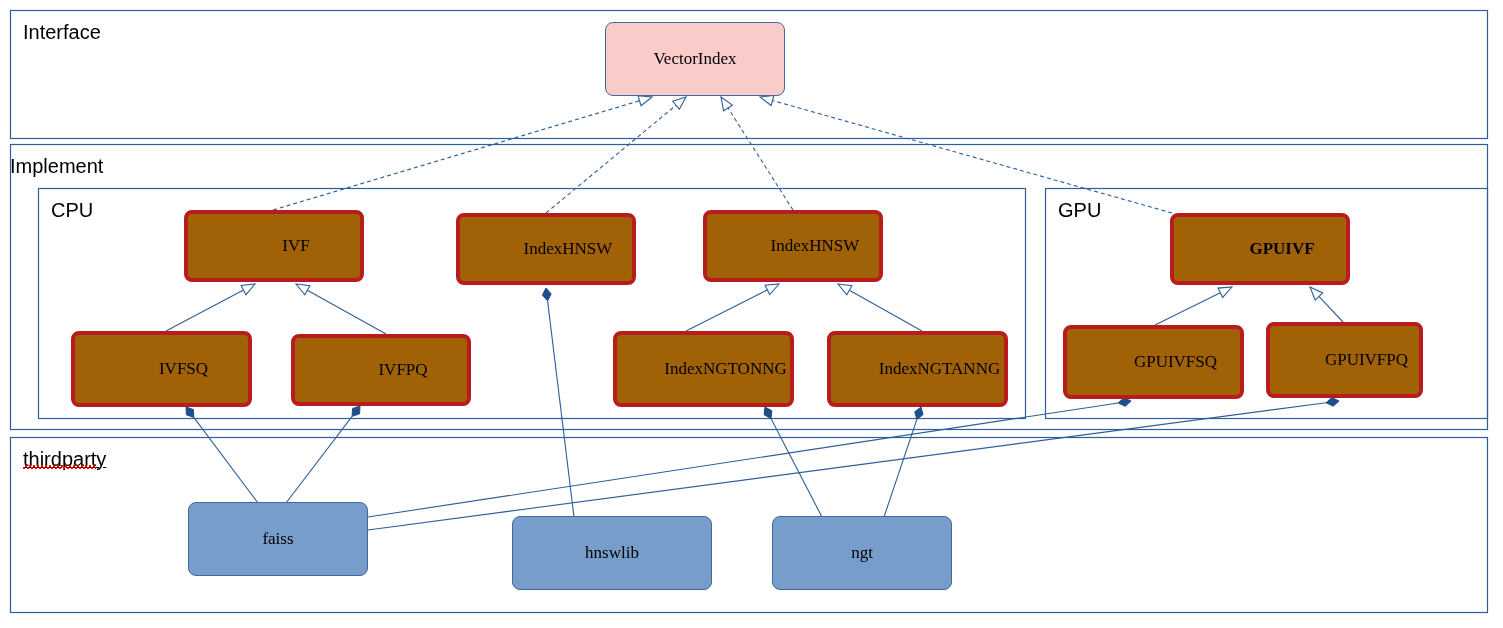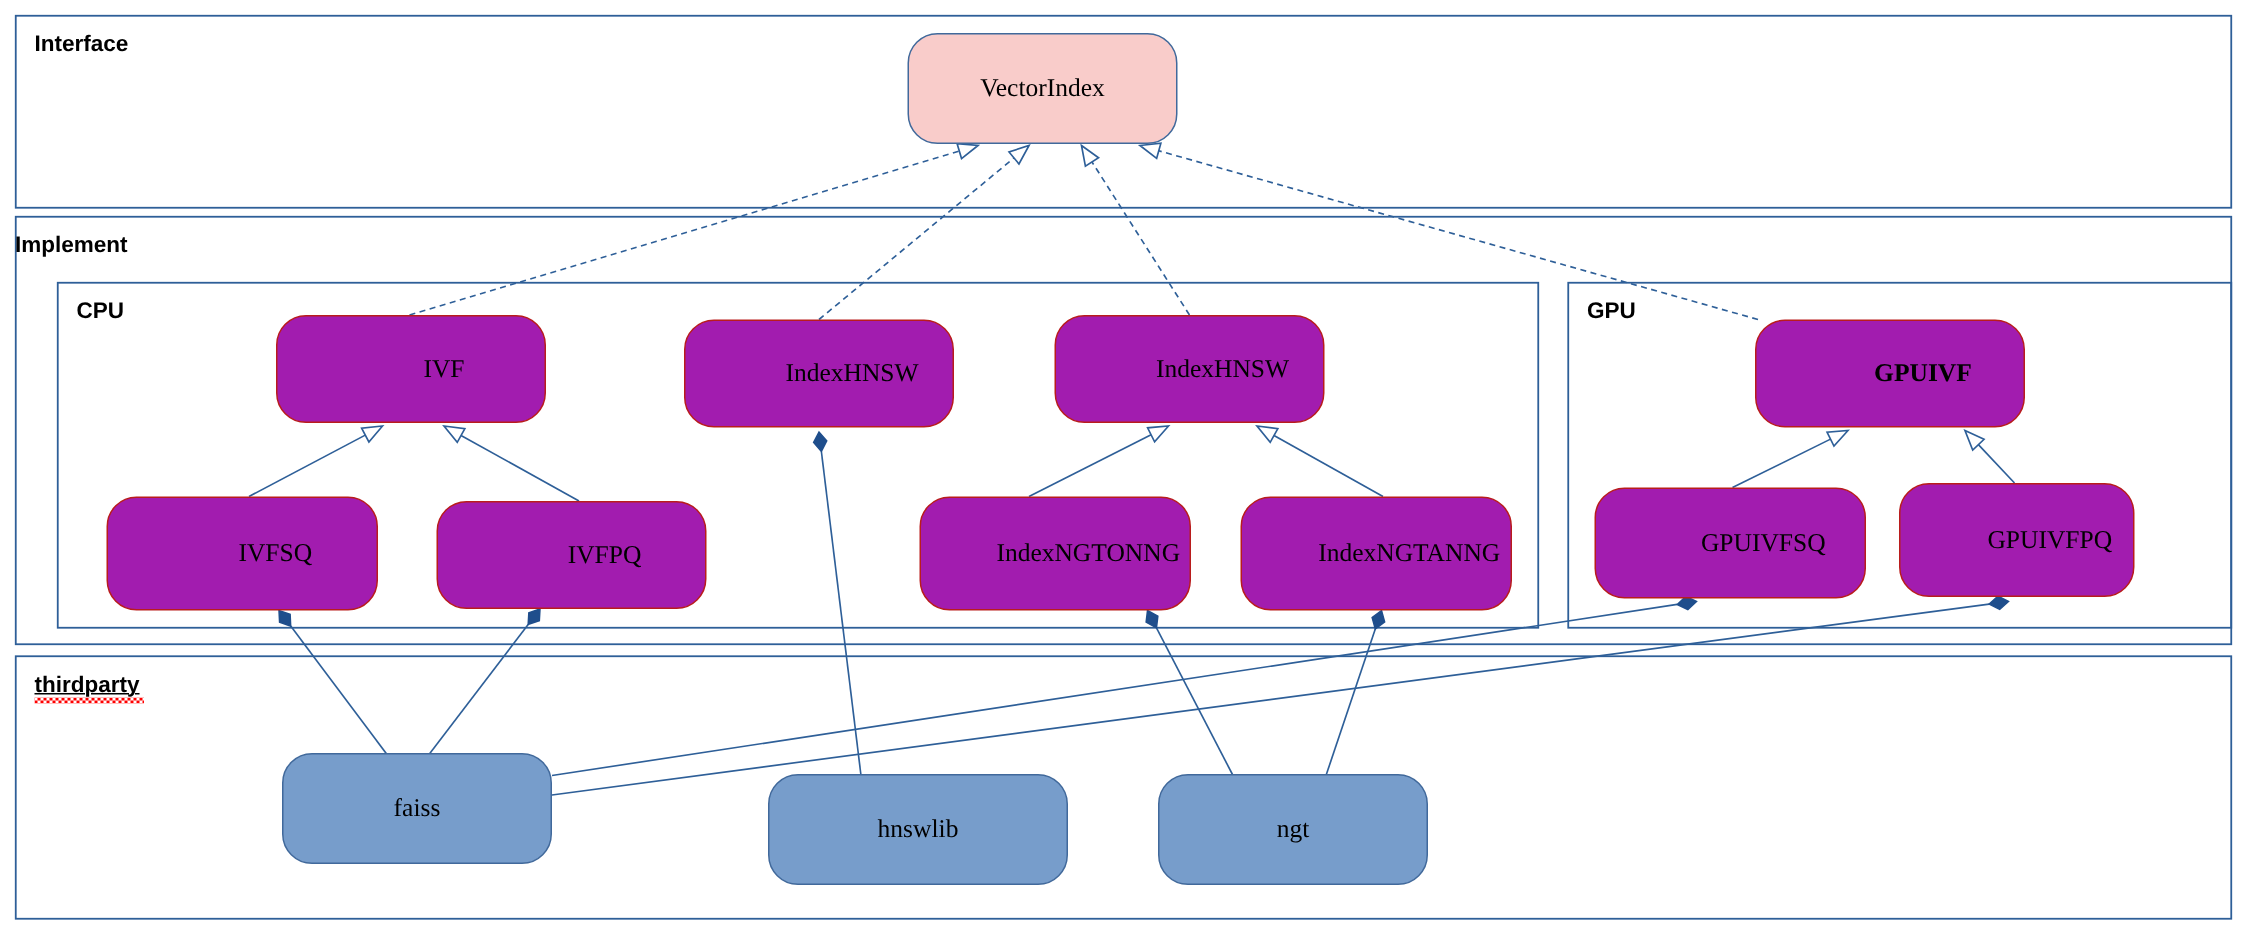--- a/index.html
+++ b/index.html
@@ -18,59 +18,58 @@
   svg.layer {
     position: absolute;
     top: 0;
     left: 0;
     width: 1503px;
     height: 628px;
   }
   .grp-label {
     position: absolute;
     font-family: "Liberation Sans", sans-serif;
-    font-size: 15px;
+    font-size: 20px;
     color: #000000;
     white-space: nowrap;
     line-height: 1;
-    font-weight: bold;
   }
   .grp-label.spellerr {
     text-decoration: underline;
     text-decoration-color: #000000;
     text-decoration-thickness: 1px;
   }
   .squiggle {
     position: absolute;
     height: 4px;
     background-repeat: repeat-x;
     background-size: 4px 4px;
     background-image:
       radial-gradient(circle at 1px 3px, #ff0000 1px, transparent 1.2px),
       radial-gradient(circle at 3px 1px, #ff0000 1px, transparent 1.2px);
   }
   .node {
     position: absolute;
     display: flex;
     align-items: center;
     justify-content: center;
-    border-radius: 20px;
+    border-radius: 8px;
     box-sizing: border-box;
     font-family: "Liberation Serif", serif;
     font-size: 17px;
     color: #000000;
     text-align: right;
   }
   .node.iface {
     background: #f9ccca;
     border: 1px solid #41699b;
   }
   .node.impl {
-    background: #a21caf;
-    border: 1px solid #b91c1c;
+    background: #a16207;
+    border: 4px solid #b91c1c;
     padding-left: 44px;
   }
   .node.third {
     background: #779dcb;
     border: 1px solid #41699b;
   }
 </style>
 </head>
 <body>
 

